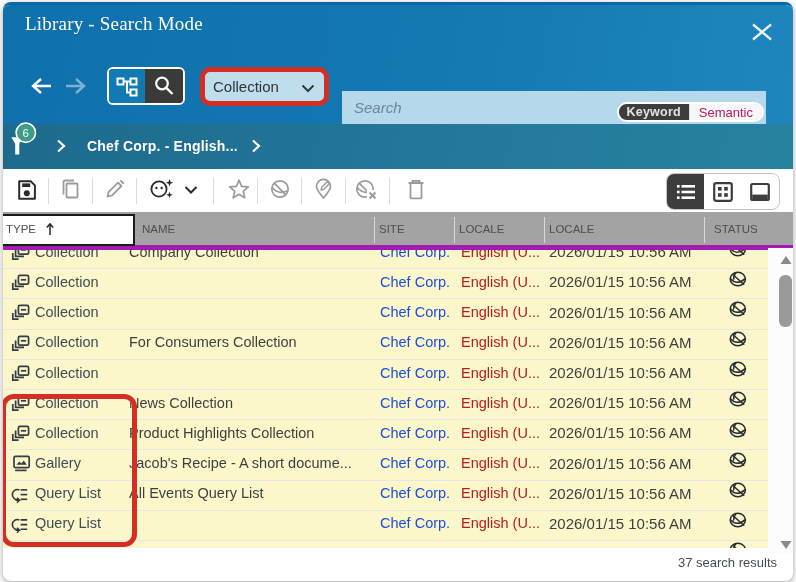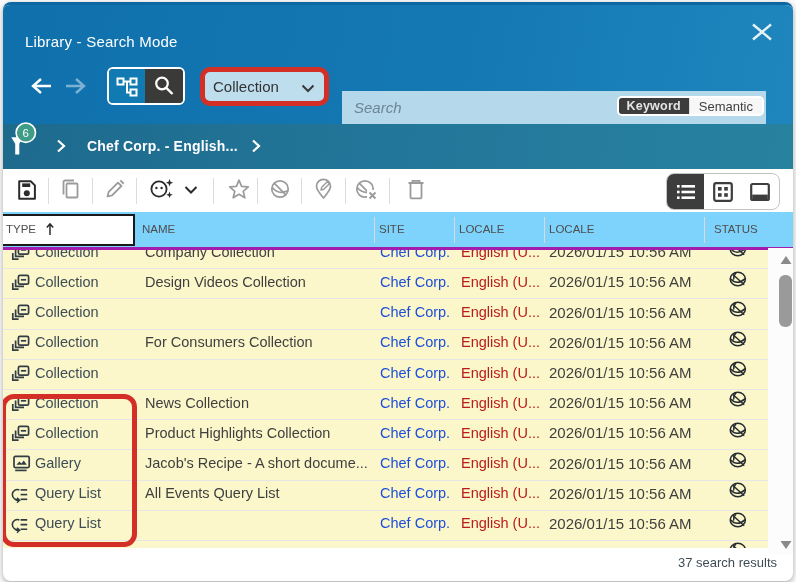--- a/index.html
+++ b/index.html
@@ -1,51 +1,51 @@
 <!DOCTYPE html>
 <html><head>
 <meta charset="utf-8">
 <style>
 * { margin:0; padding:0; box-sizing:border-box; }
 html,body { width:796px; height:582px; background:#fdfdfd; font-family:"Liberation Sans", sans-serif; overflow:hidden; }
 .dialog { position:absolute; left:3px; top:2px; width:790px; height:579px; border-radius:8px; overflow:hidden; background:#fff; box-shadow:0 2px 6px rgba(0,0,0,.35); border-top:3px solid #0d68a2; }
 .top { position:absolute; left:0; top:0; width:100%; height:119px; background:linear-gradient(100deg,#0f70ac 0%, #1478b3 55%, #1e86bd 100%); }
-.title { position:absolute; left:22px; top:28px; color:#fff; font-size:15px; letter-spacing:.2px; }
+.title { position:absolute; left:22px; top:8px; color:#fff; font-size:19px; letter-spacing:.2px;font-family:Liberation Serif, serif; }
 .closex { position:absolute; right:19px; top:16.5px; width:24px; height:20px; }
 .navarrow { position:absolute; top:61px; height:40px; display:flex; align-items:center; }
 .seggrp { position:absolute; left:104px; top:62px; width:78px; height:38px; border:2px solid #fff; border-radius:6px; overflow:hidden; display:flex; }
 .seg1 { width:36px; height:100%; background:#117ab2; display:flex; align-items:center; justify-content:center; }
 .seg2 { width:38px; height:100%; background:#3a3a38; display:flex; align-items:center; justify-content:center; }
 .ddlwrap { position:absolute; left:197px; top:62px; width:129px; height:39px; border:5px solid #d32f27; border-radius:10px; background:#bedded; display:flex; align-items:center; }
 .ddltext { margin-left:8px; font-size:15px; color:#333; }
 .searchbox { position:absolute; left:339px; top:66px; width:424px; height:33px; background:#b5d9ea; display:flex; align-items:center;margin-top:20px; }
 .searchph { margin-left:12px; font-size:15px; font-style:italic; color:#6d8595; }
-.kwgrp { position:absolute; right:2px; top:5px; height:20px; display:flex; border:2px solid #fff; border-radius:5px; overflow:hidden; }
+.kwgrp { position:absolute; right:2px; top:11px; height:20px; display:flex; border:2px solid #fff; border-radius:12px; overflow:hidden; }
 .kw1 { background:#3d3d3d; color:#e4e4e4; font-size:12.5px; font-weight:bold; display:flex; align-items:center; padding:0 8px; letter-spacing:.2px; }
-.kw2 { background:#f7f7f7; color:#404040; font-size:13px; display:flex; align-items:center; padding:0 9px; border-left:1px solid #e0e0e0; }
+.kw2 { background:#f7f7f7; color:#be185d; font-size:13px; display:flex; align-items:center; padding:0 9px; border-left:1px solid #e0e0e0; }
 .crumb { position:absolute; left:0; top:119px; width:100%; height:45px; background:linear-gradient(100deg,#1d6a8d 0%, #24799b 60%, #27829f 100%); }
 .crumbtxt { position:absolute; left:84px; top:14px; color:#fff; font-size:14px; font-weight:bold; letter-spacing:.2px; }
 .chev { position:absolute; top:15px; color:#fff; font-size:15px; font-weight:bold; }
 .iconbar { position:absolute; left:0; top:164px; width:100%; height:43px; background:#fff; }
 .tico { position:absolute; top:10px; }
 .sep { position:absolute; top:9px; width:1px; height:26px; background:#dcdcdc; }
 .viewgrp { position:absolute; right:13px; top:4px; width:114px; height:37px; border:1px solid #c4c4c4; border-radius:8px; overflow:hidden; display:flex; background:#fff; }
 .vseg { width:38px; height:100%; display:flex; align-items:center; justify-content:center; }
 .vseg.on { background:#3d3d3d; }
-.thead { position:absolute; left:0; top:207px; width:100%; height:37.5px; background:#7dd3fc; border-bottom:3px solid #a21caf; font-size:11.5px; color:#4e4e4e; }
+.thead { position:absolute; left:0; top:207px; width:100%; height:37.5px; background:#a3a3a3; border-bottom:5px solid #a21caf; font-size:11.5px; color:#4e4e4e; }
 .th { position:absolute; top:11px; }
 .thsep { position:absolute; top:5px; width:1px; height:26px; background:#d9d9d9; }
 .typebox { position:absolute; left:-2px; top:2px; width:134px; height:32px; border:2px solid #1a1a1a; background:#fff; }
 .rows { position:absolute; left:0; top:245px; width:765px; }
 .row { position:relative; width:100%; height:30.2px; background:#fbf7cb; border-bottom:1.5px solid #e6e6e6; }
 .rowclip { height:19.2px; overflow:hidden; }
 .rowclip .row { margin-top:-10.9px; }
 .rowpart { width:100%; height:7.5px; background:#fbf7cb; }
 .rtype { position:absolute; left:32px; top:4.8px; font-size:14.5px; color:#3d4c55; }
-.rname { position:absolute; left:142px; top:4.8px; font-size:14.5px; color:#3f3f3f; width:228px; white-space:nowrap; overflow:hidden; }
+.rname { position:absolute; left:126px; top:4.8px; font-size:14.5px; color:#3f3f3f; width:228px; white-space:nowrap; overflow:hidden; }
 .rsite { position:absolute; left:377px; top:4.8px; font-size:14.5px; color:#1d4ed8; }
 .rloc  { position:absolute; left:458px; top:4.8px; font-size:14.5px; color:#b91c1c; }
 .rdate { position:absolute; left:546px; top:4.3px; font-size:15px; color:#3f3f3f; }
 .rico  { position:absolute; left:7.5px; top:4px; }
 .rstat { position:absolute; left:726px; top:1.5px; }
 .footer { position:absolute; right:16px; top:550px; font-size:13px; color:#3f4c55; }
 .sbar { position:absolute; left:765px; top:243px; width:26px; height:306px; background:#fcfcfc; }
 .redann { position:absolute; border:5px solid #d32f27; border-radius:13px; }
 </style>
 </head>
@@ -235,21 +235,20 @@
         </div>
       </div>
       <div class="row">
         <span class="rico"><svg width="22" height="21" viewBox="0 0 22 21">
             <rect x="7.4" y="2.4" width="10.2" height="8.8" rx="1.5" fill="none" stroke="#333d44" stroke-width="1.7"></rect>
             <path d="M9.9 6.8 h5.2" stroke="#333d44" stroke-width="1.7"></path>
             <path d="M4.6 6.4 v7 h8.4" fill="none" stroke="#333d44" stroke-width="1.7"></path>
             <path d="M1.8 10 v6.2 h5.8" fill="none" stroke="#333d44" stroke-width="1.7"></path>
           </svg></span>
         <span class="rtype">Collection</span>
-        <span class="rname">Design Videos Collection</span>
         <span class="rsite">Chef Corp.</span>
         <span class="rloc">English (U...</span>
         <span class="rdate">2026/01/15 10:56 AM</span>
         <span class="rstat"><svg width="18" height="17" viewBox="0 0 18 17">
             <ellipse cx="8.8" cy="8" rx="7.6" ry="6.8" fill="none" stroke="#252b30" stroke-width="1.5"></ellipse>
             <path d="M3.6 3.2 L15.2 13.8" stroke="#252b30" stroke-width="1.5"></path>
             <path d="M7 1.8 Q4.4 4.6 4.6 8.6" fill="none" stroke="#252b30" stroke-width="1.4"></path>
             <path d="M1.8 8 Q8 14.8 16.2 7.6" fill="none" stroke="#252b30" stroke-width="1.5"></path>
           </svg></span>
       </div>

